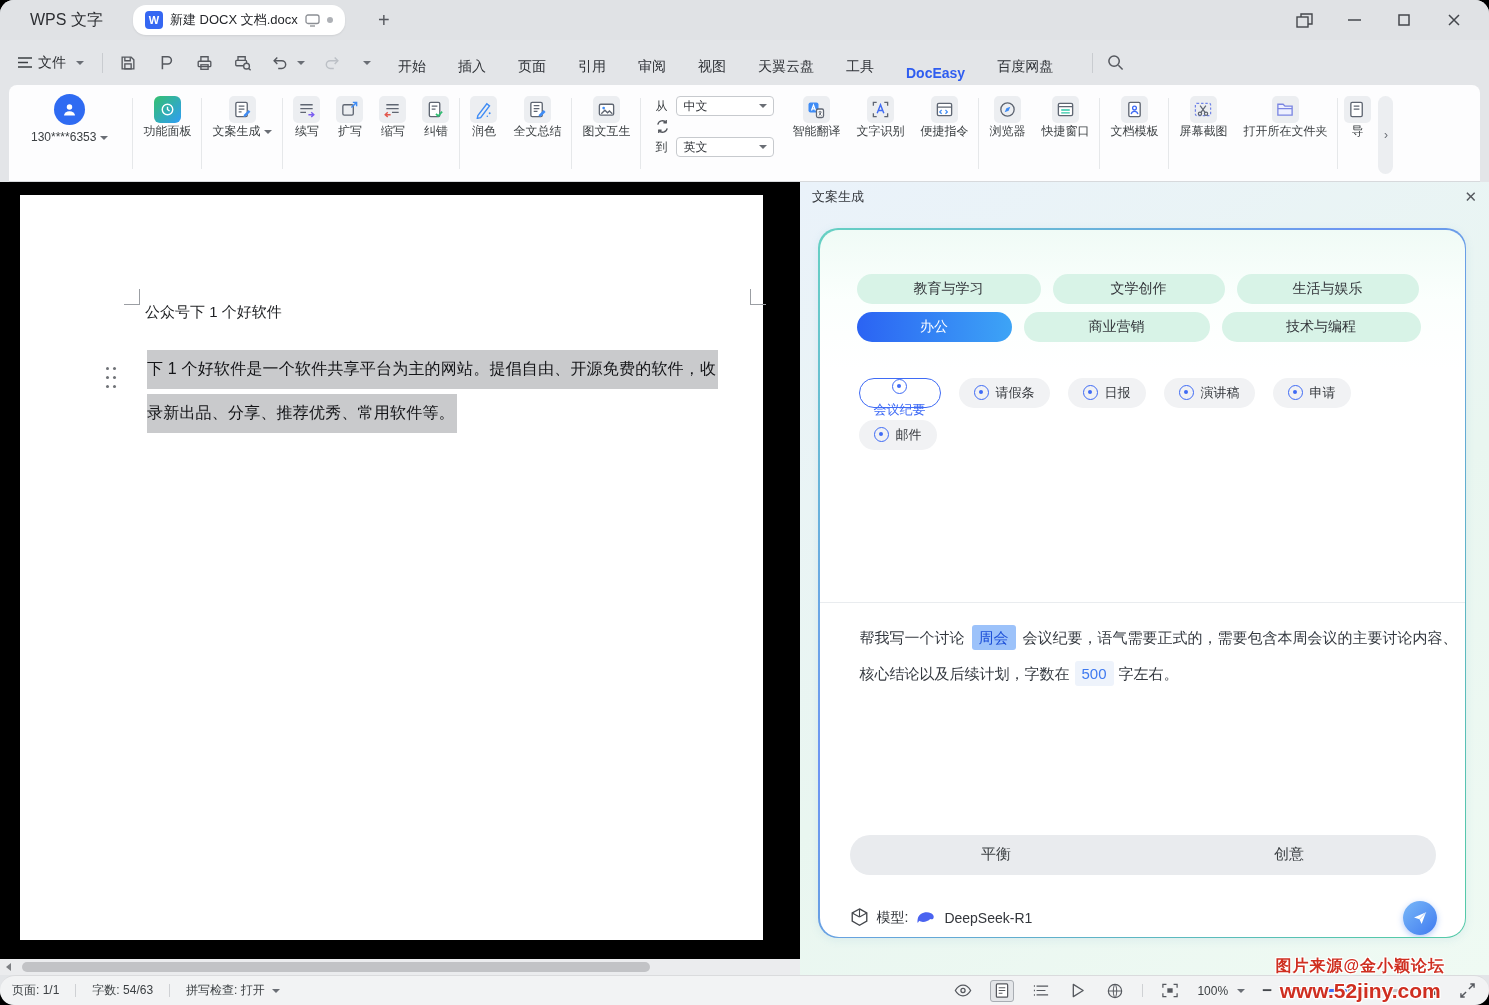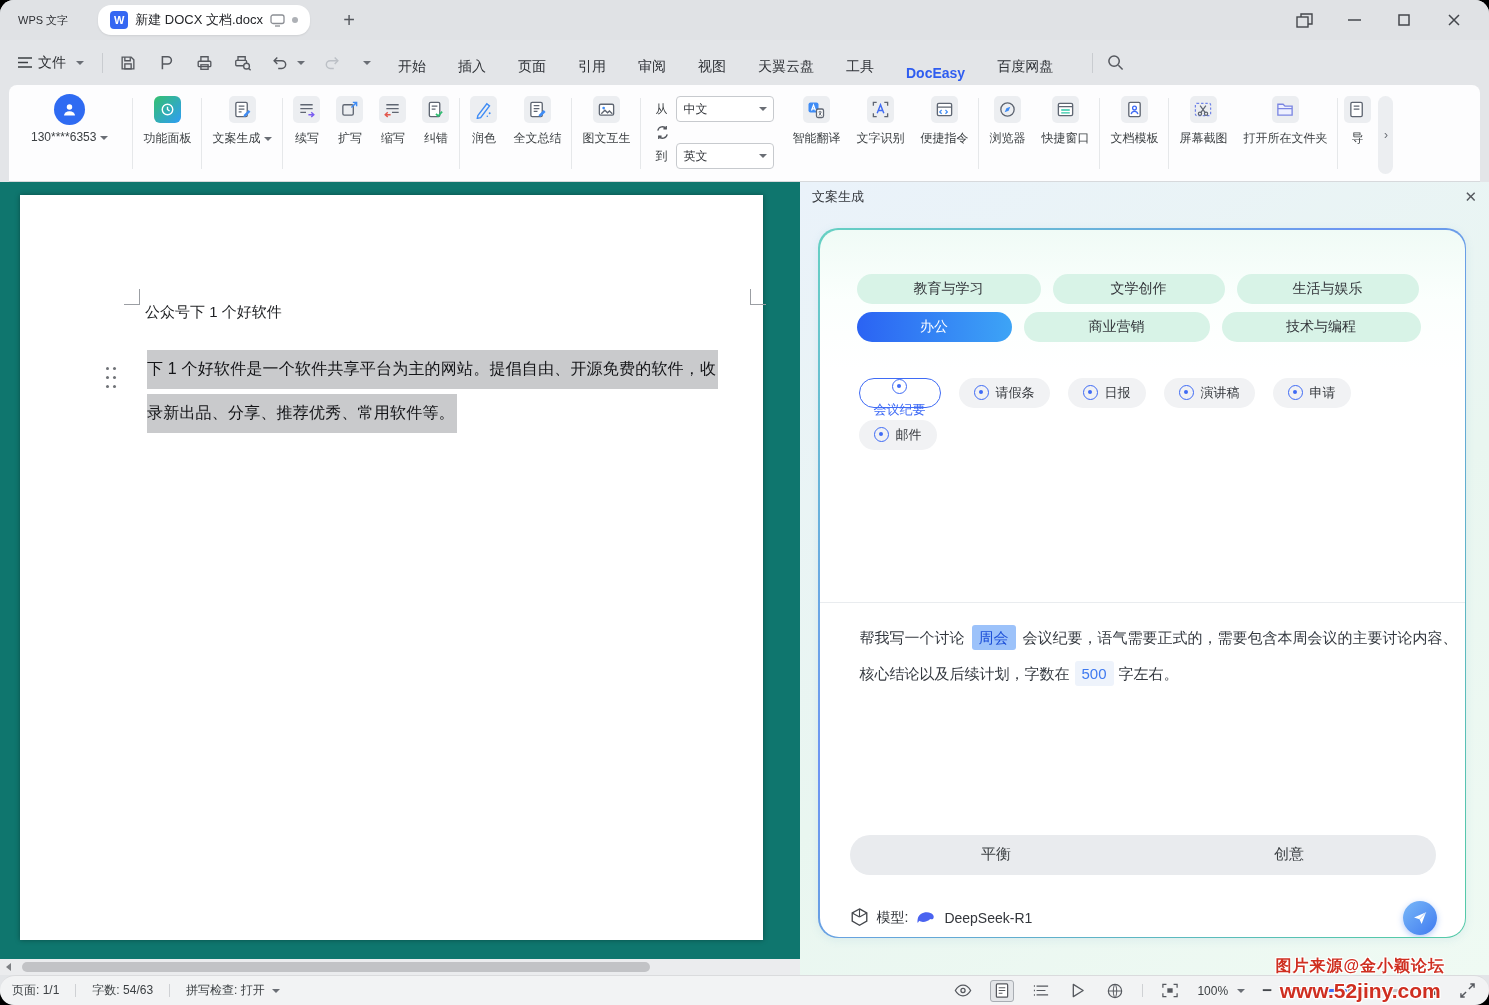--- a/index.html
+++ b/index.html
@@ -2,21 +2,21 @@
 <html><head>
 <meta charset="utf-8">
 <style>
   * { margin:0; padding:0; box-sizing:border-box; }
   html,body { width:1489px; height:1005px; background:#000; overflow:hidden;
     font-family:"Liberation Sans","DejaVu Sans",sans-serif; }
   .window { position:absolute; inset:0; border-radius:14px; overflow:hidden; background:#e3e5e8; }
 
   
   .tabbar { position:absolute; top:0; left:0; right:0; height:40px; background:#e0e2e5; display:flex; align-items:center; }
-  .app-tab { padding:0 20px 0 18px; font-size:11px; color:#2d2f33; }
+  .app-tab { padding:0 20px 0 30px; font-size:16px; color:#2d2f33; }
   .doc-tab { display:flex; align-items:center; gap:7px; background:#fff; border-radius:13px; height:30px; padding:0 12px; margin-left:10px; box-shadow:0 1px 2px rgba(0,0,0,.08); }
   .wicon { width:18px; height:18px; border-radius:4px; background:#3567f2; color:#fff; font-size:11px; font-weight:bold; display:flex; align-items:center; justify-content:center; }
   .doc-tab .title { font-size:13px; color:#24262a; }
   .dot { width:6px; height:6px; border-radius:50%; background:#aeb1b6; }
   .newtab { margin-left:26px; font-size:20px; color:#55585e; width:26px; text-align:center; cursor:pointer; }
   .win-controls { margin-left:auto; display:flex; align-items:center; gap:24px; padding-right:22px; }
   .wc { width:26px; height:26px; display:flex; align-items:center; justify-content:center; color:#44474c; }
 
   
   .quickbar { position:absolute; top:40px; left:0; right:0; height:45px; background:#e3e5e8; display:flex; align-items:center; }
@@ -28,34 +28,34 @@
   .menu-item { font-size:14px; color:#2f3237; position:relative; padding:4px 0; cursor:pointer; white-space:nowrap; }
   .menu-item.active { color:#2f5df0; font-weight:bold;margin-top:12px; }
   .menu-item.active::after { content:""; position:absolute; left:2px; right:2px; bottom:-4px; height:3px; border-radius:2px; background:#2f5df0; }
   .searchwrap { position:absolute; left:1092px; top:0; height:45px; display:flex; align-items:center; gap:14px; }
   .searchwrap .qsep { margin:0; }
 
   
   .ribbon-strip { position:absolute; top:85px; left:0; right:0; height:97px; background:#e3e5e8; padding:0 9px; }
   .ribbon { width:100%; height:100%; background:#fdfdfe; border-radius:8px 8px 0 0; border-bottom:1px solid #d7d9dc; display:flex; align-items:flex-start; padding-top:9px; overflow:hidden; }
   .rsep { width:1px; align-self:stretch; background:#e6e8ea; margin:4px 2px 12px 2px; }
-  .rbtn { display:flex; flex-direction:column; align-items:center; gap:7px; padding:2px 8px 0 8px; font-size:12px; color:#3c4043; white-space:nowrap; cursor:pointer; }
+  .rbtn { display:flex; flex-direction:column; align-items:center; padding:2px 8px 0 8px; font-size:12px; color:#3c4043; white-space:nowrap; cursor:pointer; }
   .ric { width:27px; height:27px; display:flex; align-items:center; justify-content:center; background:#eceef1; border-radius:5px; }
   .caret { display:inline-block; width:0; height:0; border-left:4px solid transparent; border-right:4px solid transparent; border-top:4px solid #6a6e75; margin-left:4px; vertical-align:middle; }
   .account { display:flex; flex-direction:column; align-items:center; gap:5px; padding:0 22px; font-size:12px; color:#3c4043; }
   .avatar { width:31px; height:31px; border-radius:50%; background:#2f6bf2; display:flex; align-items:center; justify-content:center; }
   .ic-panelapp { width:27px; height:27px; border-radius:6px; background:linear-gradient(135deg,#35c06f,#2f9df5); display:flex; align-items:center; justify-content:center; }
   .trans { display:grid; grid-template-columns:16px 98px; grid-auto-rows:auto; column-gap:5px; row-gap:3px; padding:2px 10px 0 12px; font-size:12px; color:#3c4043; align-items:center; }
-  .tsel { height:26px; border:1px solid #c7cace; border-radius:4px; background:#fff; font-size:12px; color:#33363b; display:flex; align-items:center; padding:0 6px; justify-content:space-between; }
+  .tsel { height:20px; border:1px solid #c7cace; border-radius:4px; background:#fff; font-size:12px; color:#33363b; display:flex; align-items:center; padding:0 6px; justify-content:space-between; }
   .ribbon-chevron { width:15px; height:78px; background:#eceef1; border-radius:8px; margin:2px 2px 0 4px; display:flex; align-items:center; justify-content:center; color:#6a6e75; font-size:12px; }
   .rbtn-cut { width:34px; overflow:hidden; }
 
   
   .main { position:absolute; top:182px; left:0; right:0; bottom:30px; }
-  .docarea { position:absolute; left:0; top:0; width:946px; height:100%; background:#0f766e; }
+  .docarea { position:absolute; left:0; top:0; width:946px; height:100%; background:#000000; }
   .page { position:absolute; left:20px; top:13px; width:743px; height:745px; background:#fff; box-shadow:0 0 5px rgba(0,0,0,.35); }
   .crop-tl { position:absolute; left:104px; top:94px; width:16px; height:16px; border-right:1px solid #9b9ea3; border-bottom:1px solid #9b9ea3; }
   .crop-tr { position:absolute; left:730px; top:94px; width:16px; height:16px; border-left:1px solid #9b9ea3; border-bottom:1px solid #9b9ea3; }
   .doc-heading { position:absolute; left:125px; top:108px; font-size:15px; color:#1e2023; }
   .doc-para { position:absolute; left:127px; top:152px; }
   .para-line { height:44px; display:flex; align-items:center; }
   .hl { background:#c9cacc; padding:9px 2px 9px 0; font-size:16px; color:#141518; white-space:nowrap; letter-spacing:.2px; }
   .drag-handle { position:absolute; left:86px; top:172px; width:10px; height:22px; }
   .drag-handle::before { content:""; position:absolute; width:3px; height:3px; border-radius:50%; background:#6f7277;
     box-shadow:0 0 0 0 #6f7277, 7px 0 0 0 #6f7277, 0 9px 0 0 #6f7277, 7px 9px 0 0 #6f7277, 0 18px 0 0 #6f7277, 7px 18px 0 0 #6f7277; }

